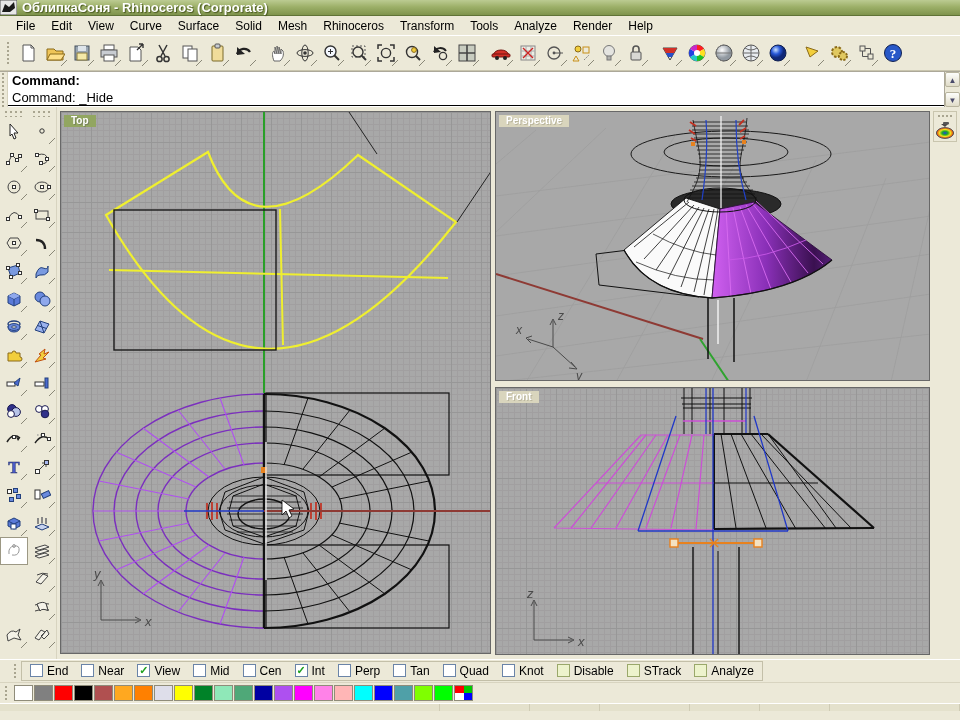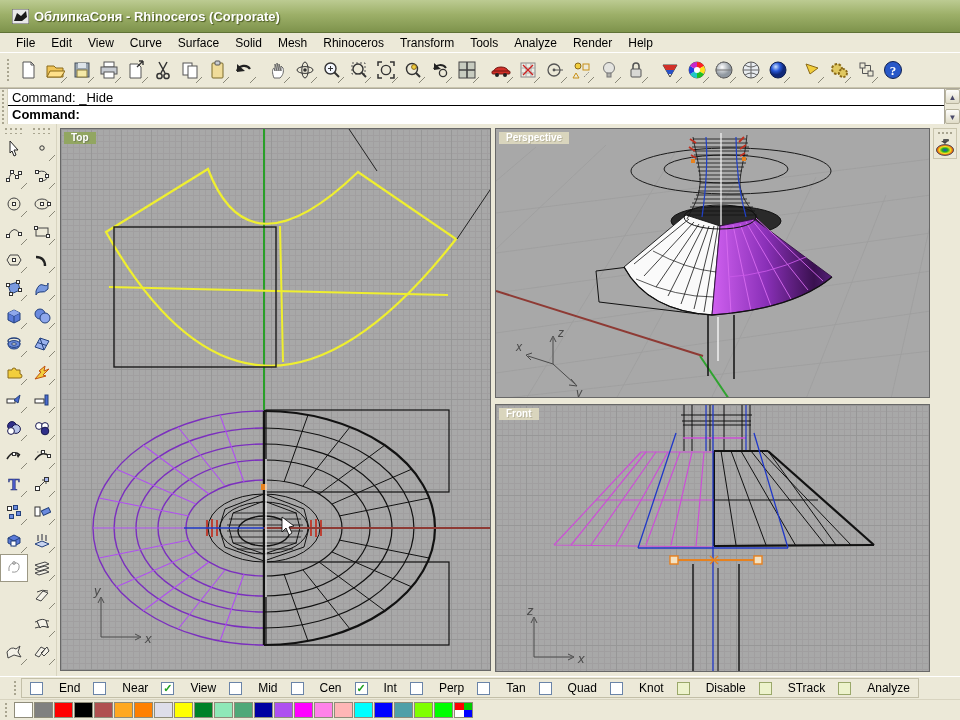--- a/index.html
+++ b/index.html
@@ -1,19 +1,19 @@
 <!DOCTYPE html>
 <html><head>
 <meta charset="utf-8">
 <style>
   *{box-sizing:border-box}
   html,body{margin:0;padding:0}
   body{width:960px;height:720px;overflow:hidden;background:#ECE9D8;font-family:"Liberation Sans",sans-serif;position:relative}
   
-  .titlebar{height:33px;background:linear-gradient(180deg,#BCCB92 0%,#9DB069 45%,#7E934C 100%);display:flex;align-items:center;padding:0 12px;border-bottom:1px solid #5F7236}
+  .titlebar{height:16px;background:linear-gradient(180deg,#BCCB92 0%,#9DB069 45%,#7E934C 100%);display:flex;align-items:center;padding:0 0;border-bottom:1px solid #5F7236}
   .app-icon{width:17px;height:15px;margin-right:5px;flex:0 0 auto}
   .titlebar .title{color:#fff;font-weight:bold;font-size:13px;text-shadow:1px 1px 1px #49581F;white-space:nowrap}
   
   .menubar{height:20px;background:#ECE9D8;display:flex;align-items:center;padding-left:8px;font-size:12px;color:#000;border-bottom:1px solid #fff}
   .menubar .mi{padding:2px 8px;cursor:default}
   
   .toolbar{height:35px;background:#ECE9D8;display:flex;align-items:center;padding-left:3px;border-bottom:1px solid #C9C5AE}
   .grip{width:5px;height:24px;margin:0 3px;background-image:radial-gradient(circle at 2px 2px,#A9A590 1.2px,transparent 1.4px);background-size:4px 4px}
   .tbtn{width:27px;height:28px;display:flex;align-items:center;justify-content:center;position:relative;flex:0 0 auto}
   .tbtn.fly::after{content:"";position:absolute;right:1px;bottom:1px;width:6px;height:6px;background:linear-gradient(135deg,transparent 46%,#8A8878 46%,#8A8878 58%,transparent 58%)}
@@ -42,21 +42,21 @@
   .vp svg.scene{position:absolute;left:0;top:0}
   .vp-label{position:absolute;top:3px;left:3px;padding:0 7px 1px 7px;font-size:10px;font-weight:bold;color:#fff;text-shadow:1px 1px 0 #77825C}
   .vp-label.active{background:#92A661}
   .vp-label.inactive{background:#D9D5BD;text-shadow:1px 1px 0 #B9B59D}
   .right-strip{position:absolute;left:931px;top:0;width:29px;height:100%;background:#ECE9D8}
   .mini-panel{margin:4px 2px;width:24px;background:#ECE9D8;border:1px solid #C9C5AE;padding:1px}
   .mini-grip{height:5px;background-image:radial-gradient(circle at 2px 2px,#A9A590 1px,transparent 1.2px);background-size:4px 4px;margin:1px 2px}
   
   .osnap{height:23px;background:#ECE9D8;display:flex;align-items:center;padding-left:10px;border-top:1px solid #fff}
   .osnap-panel{display:flex;align-items:center;gap:13px;background:#ECE9D8;border:1px solid #C3BFA8;padding:2px 8px;height:20px}
-  .osnap-item{display:flex;align-items:flex-end;gap:16px;font-size:12px;color:#000}
+  .osnap-item{display:flex;align-items:flex-start;gap:4px;font-size:12px;color:#000}
   .cb{width:13px;height:13px;background:#fff;border:1px solid #6A84A8;font-size:11px;line-height:11px;text-align:center;color:#1FA11F;font-weight:bold}
   .cb.alt{background:#EDF3CC;border-color:#9AA86A}
   
   .palette{height:21px;background:#ECE9D8;display:flex;align-items:center;padding-left:4px;border-top:1px solid #D8D4C0}
   .pgrip{width:5px;height:16px;margin-right:5px;background-image:radial-gradient(circle at 2px 2px,#A9A590 1.1px,transparent 1.3px);background-size:4px 4px}
   .swatch{width:19px;height:16px;border:1px solid #8F8C7A;margin-right:1px;flex:0 0 auto}
   .mswatch{width:19px;height:16px;border:1px solid #8F8C7A;display:grid;grid-template-columns:1fr 1fr;grid-template-rows:1fr 1fr;flex:0 0 auto}
   .mswatch div{width:100%;height:100%}
   
   .bottomstrip{height:8px;background:#E4E1CC;border-top:1px solid #fff;display:flex}
@@ -317,22 +317,22 @@
       <svg width="20" height="20">
         <circle cx="10" cy="10" r="8.5" fill="#2858C8" stroke="#102050"></circle>
         <text x="10" y="15" font-size="13" font-family="Liberation Serif,serif" font-weight="bold" fill="#fff" text-anchor="middle">?</text>
       </svg>
     </div>
 </div>
 
 <div class="cmdarea">
   <div class="cmd-grip"></div>
   <div class="cmd-lines">
+    <div class="cmd-line prompt">Command:</div>
     <div class="cmd-line hist">Command: _Hide</div>
-    <div class="cmd-line prompt">Command:</div>
   </div>
   <div class="cmd-scroll">
     <div class="sbtn">▲</div>
     <div class="sbtn">▼</div>
   </div>
 </div>
 
 <div class="workspace">
 
   <div class="side-toolbar">

